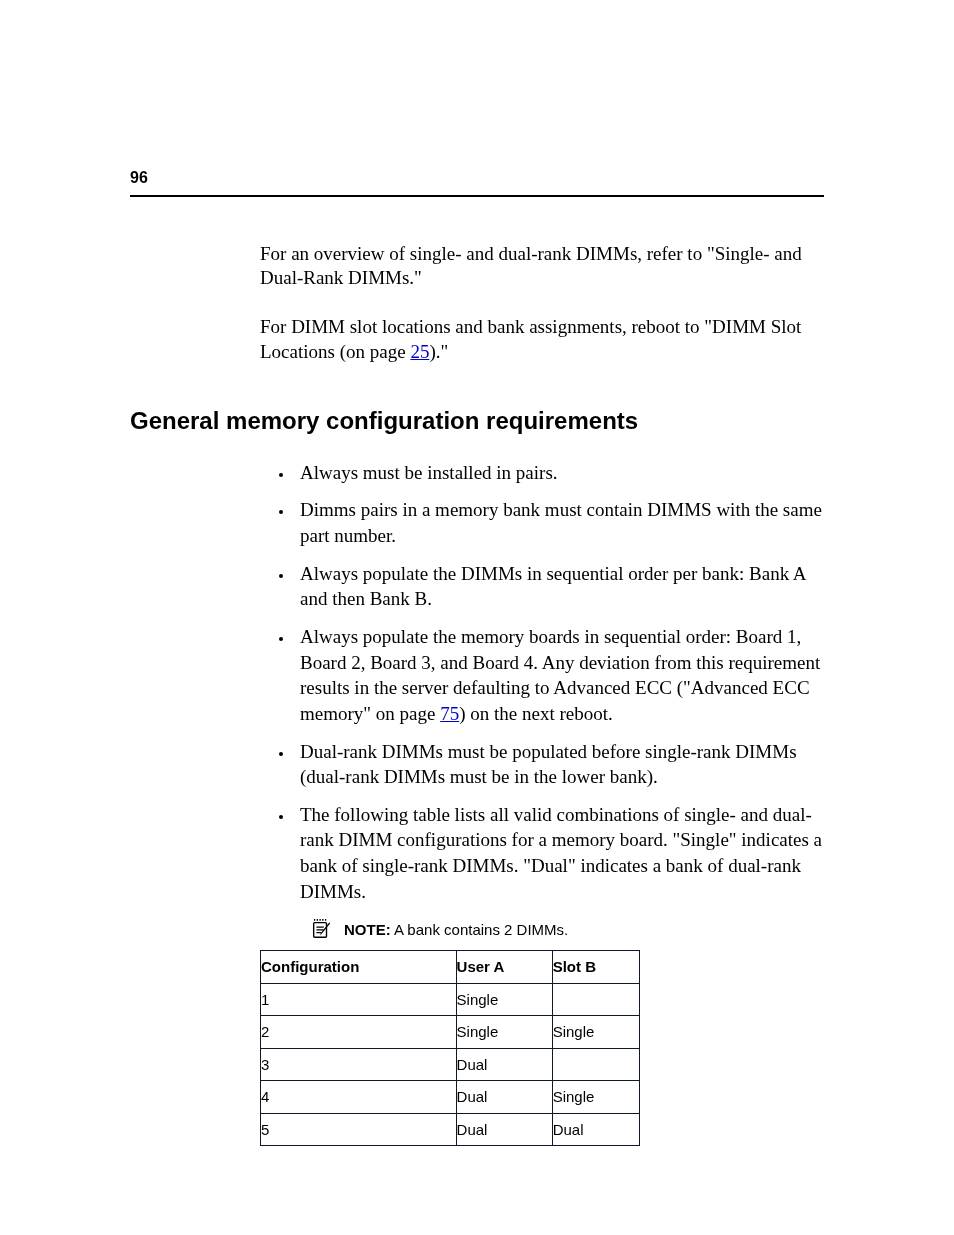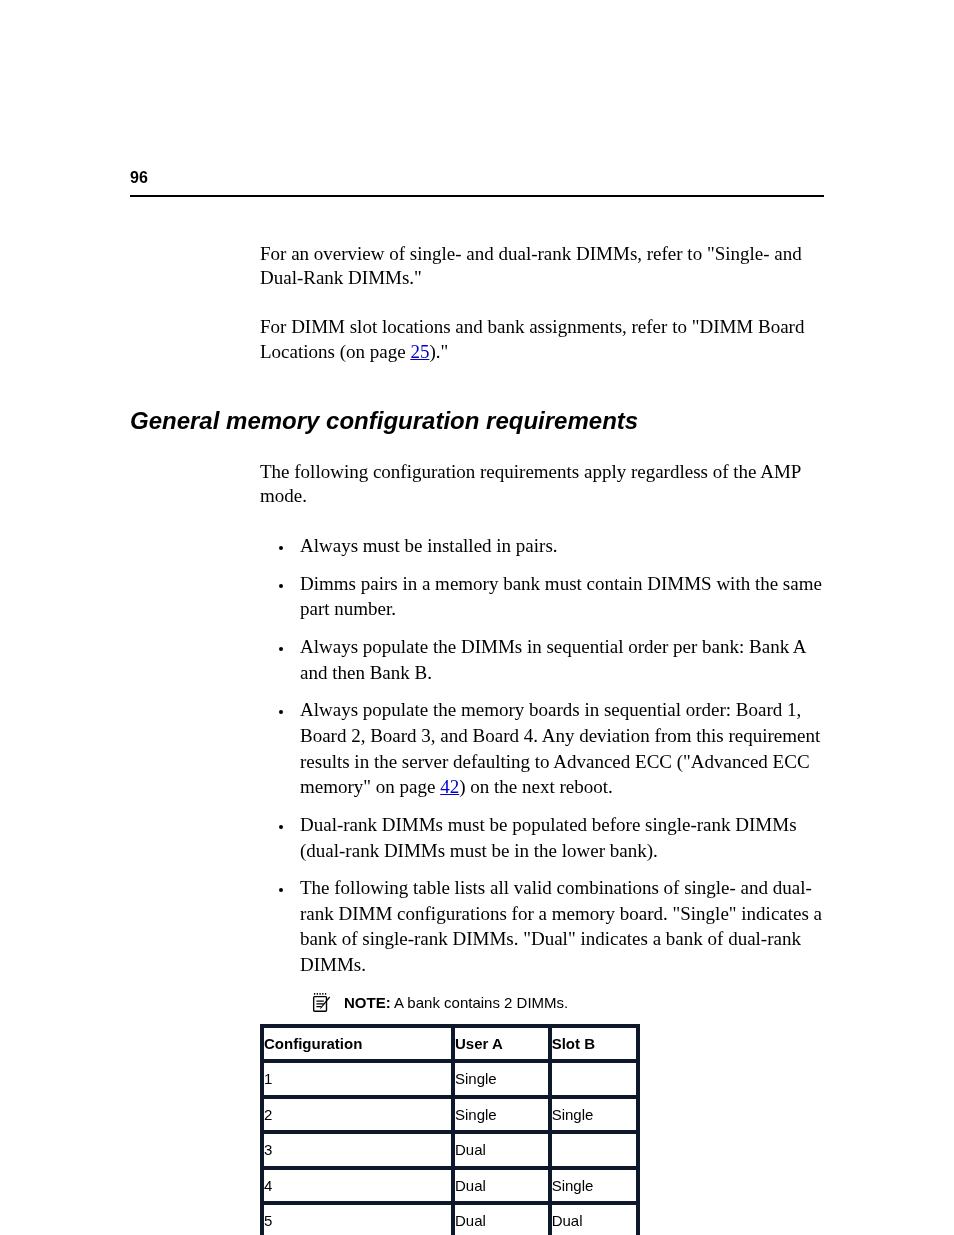--- a/index.html
+++ b/index.html
@@ -36,21 +36,20 @@
     .link {
       color: #0000cc;
       text-decoration: underline;
     }
     h2.section {
       font-family: Arial, Helvetica, sans-serif;
       font-weight: bold;
       font-size: 24px;
       margin-top: 40px;
       margin-bottom: 24px;
-      font-style: italic;
     }
     ul.bullets {
       margin: 0 0 0 34px;
       padding: 0;
     }
     ul.bullets li {
       margin-bottom: 12px;
       padding-left: 6px;
       line-height: 1.35;
     }
@@ -68,54 +67,53 @@
     .note-icon { width: 22px; height: 22px; }
     .note-label { font-weight: bold; }
     table.cfg {
       border-collapse: collapse;
       margin-top: 4px;
       width: 380px;
       font-family: Arial, Helvetica, sans-serif;
       font-size: 15px;
     }
     table.cfg th, table.cfg td {
-      border: 4px solid #0f172a;
+      border: 1px solid #0f172a;
       padding: 6px 0;
       text-align: left;
     }
     table.cfg th {
       font-weight: bold;
     }
   </style>
 </head>
 <body>
 
 <div class="page">
   <div class="header-line">
     <span class="header-num">96</span>
   </div>
 
   <div class="content-indent">
     <p class="para">For an overview of single- and dual-rank DIMMs, refer to "Single- and Dual-Rank DIMMs."</p>
     <p class="para">
-      <span>For DIMM slot locations and bank assignments, refer to "DIMM Board Locations (on page </span><a href="#" class="link">25</a><span>)."</span>
+      <span>For DIMM slot locations and bank assignments, reboot to "DIMM Slot Locations (on page </span><a href="#" class="link">25</a><span>)."</span>
     </p>
   </div>
 
   <h2 class="section">General memory configuration requirements</h2>
 
   <div class="content-indent">
-    <p class="para">The following configuration requirements apply regardless of the AMP mode.</p>
 
     <ul class="bullets">
       <li>Always must be installed in pairs.</li>
       <li>Dimms pairs in a memory bank must contain DIMMS with the same part number.</li>
       <li>Always populate the DIMMs in sequential order per bank: Bank A and then Bank B.</li>
       <li>
-        <span>Always populate the memory boards in sequential order: Board 1, Board 2, Board 3, and Board 4. Any deviation from this requirement results in the server defaulting to Advanced ECC ("Advanced ECC memory" on page </span><a href="#" class="link">42</a><span>) on the next reboot.</span>
+        <span>Always populate the memory boards in sequential order: Board 1, Board 2, Board 3, and Board 4. Any deviation from this requirement results in the server defaulting to Advanced ECC ("Advanced ECC memory" on page </span><a href="#" class="link">75</a><span>) on the next reboot.</span>
       </li>
       <li>Dual-rank DIMMs must be populated before single-rank DIMMs (dual-rank DIMMs must be in the lower bank).</li>
       <li>The following table lists all valid combinations of single- and dual-rank DIMM configurations for a memory board. "Single" indicates a bank of single-rank DIMMs. "Dual" indicates a bank of dual-rank DIMMs.</li>
     </ul>
 
     <div class="note-row">
       <svg class="note-icon" viewBox="0 0 24 24">
         <rect x="4" y="5" width="14" height="16" rx="1" fill="none" stroke="#000" stroke-width="1.5"></rect>
         <path d="M5 3 L5 1 M8 3 L8 1 M11 3 L11 1 M14 3 L14 1 M17 3 L17 1" stroke="#000" stroke-width="1.4"></path>
         <path d="M7 10 L15 10 M7 13 L15 13 M7 16 L12 16" stroke="#000" stroke-width="1.2"></path>

